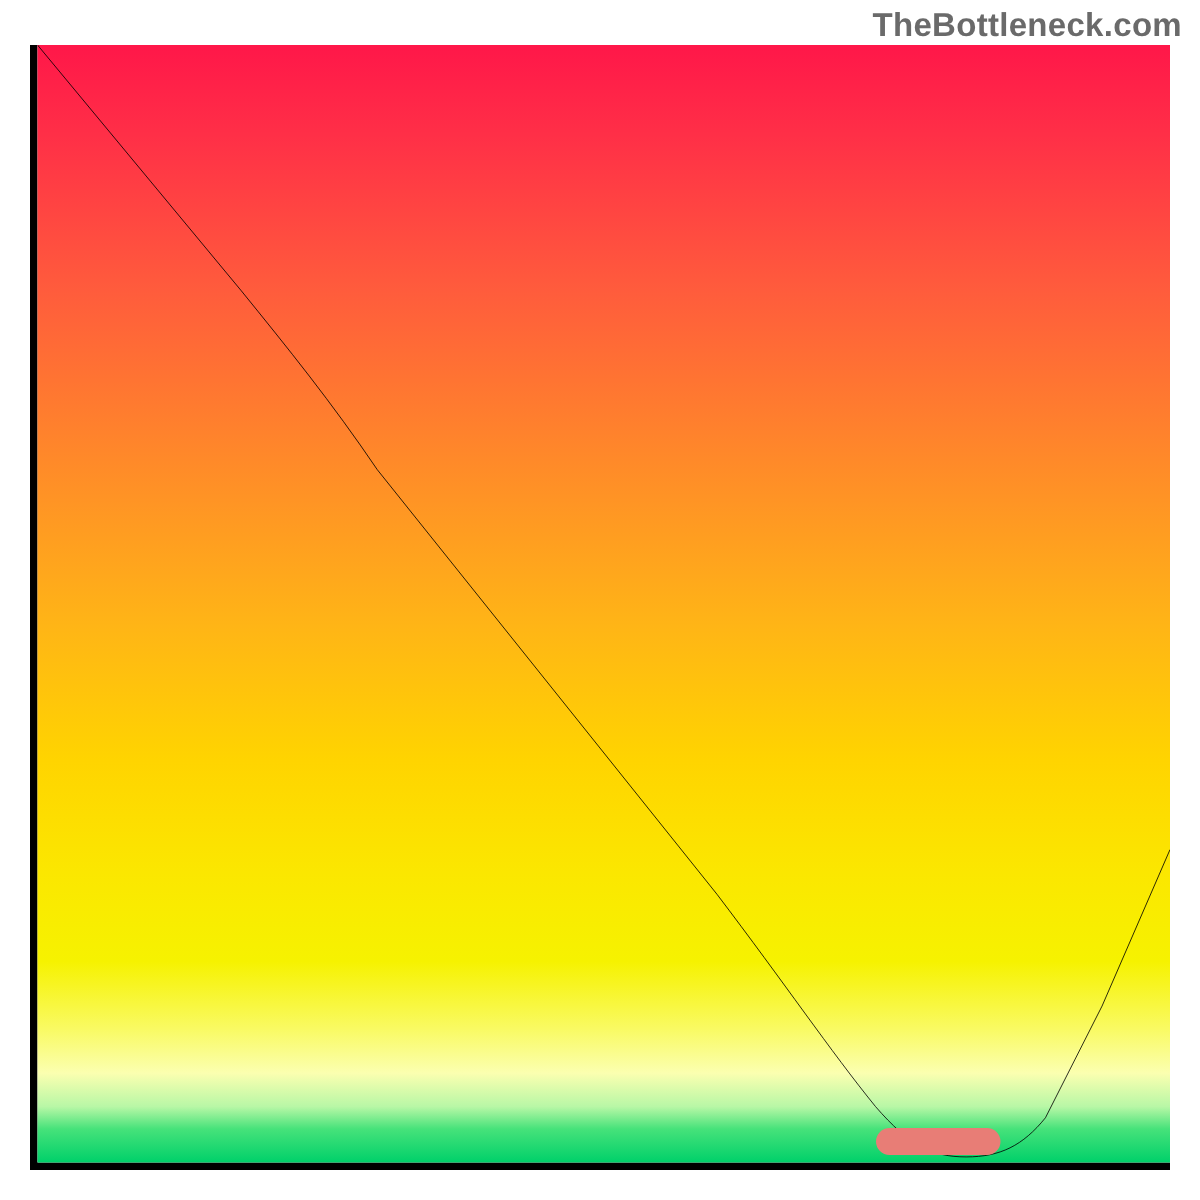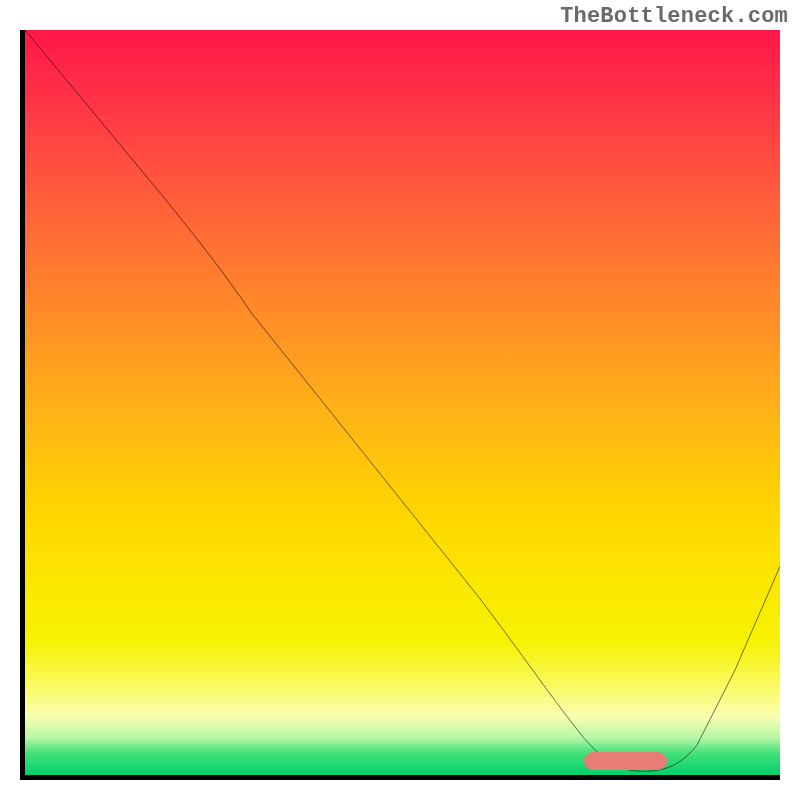--- a/index.html
+++ b/index.html
@@ -8,21 +8,20 @@
     width: 800px;
     height: 800px;
     background: #ffffff;
     overflow: hidden;
     font-family: Arial, Helvetica, sans-serif;
   }
   .container {
     position: relative;
     width: 800px;
     height: 800px;
-    font-family: Liberation Mono, monospace;
   }
   .attribution {
     position: absolute;
     top: 4px;
     right: 12px;
     font-size: 22px;
     font-weight: 600;
     color: #6a6a6a;
     letter-spacing: 0.2px;
   }

